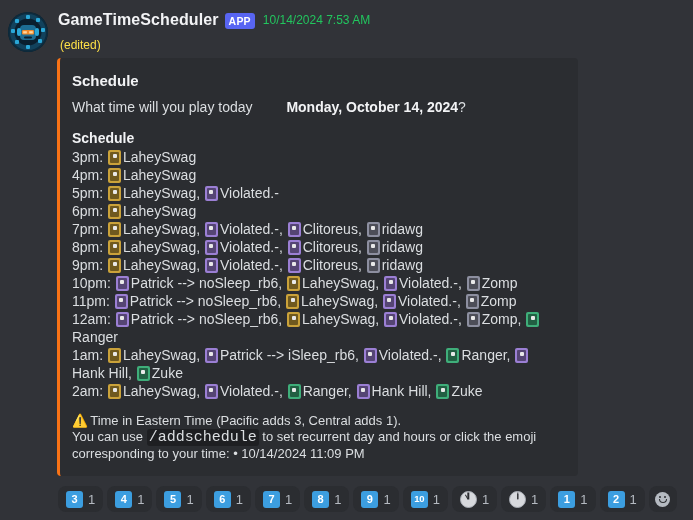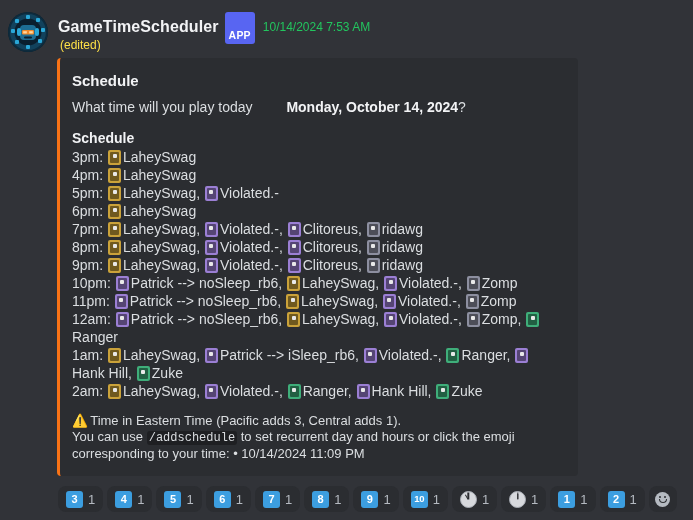--- a/index.html
+++ b/index.html
@@ -24,21 +24,21 @@
     white-space: nowrap;
   }
   .author {
     font-size: 16px; font-weight: bold; color: #f2f3f5;
     letter-spacing: .1px;
   }
   .app-badge {
     display: inline-block;
     background: #5865f2; color: #fff;
     font-size: 10.5px; font-weight: bold;
-    padding: 18px 4px 2px; border-radius: 3px;
+    padding: 3px 4px 2px; border-radius: 3px;
     letter-spacing: .2px; line-height: 1.1;
     position: relative; top: 1px;
   }
   .timestamp { font-size: 12px; color: #22c55e; margin-left: 2px; }
   .edited {
     position: absolute; left: 60px; top: 38px;
     font-size: 12px; color: #fde047;
   }
 
   
@@ -95,21 +95,21 @@
   .cem-grey  { background: #8d8fa0; }
   .cem-green { background: #3fae7a; }
 
   .footer {
     margin-top: 13px;
     font-size: 13px; color: #dbdee1; line-height: 16px;
   }
   .footer .warn { margin-right: 2px; }
   .code {
     font-family: "Liberation Mono", monospace;
-    font-size: 12px;
+    font-size: 15px;
     background: #1e1f22; color: #dbdee1;
     padding: 0 2px; border-radius: 3px;
   }
 
   
   .reactions {
     position: absolute; left: 58px; top: 486px;
     display: flex; align-items: center; gap: 4px;
   }
   .reaction {

